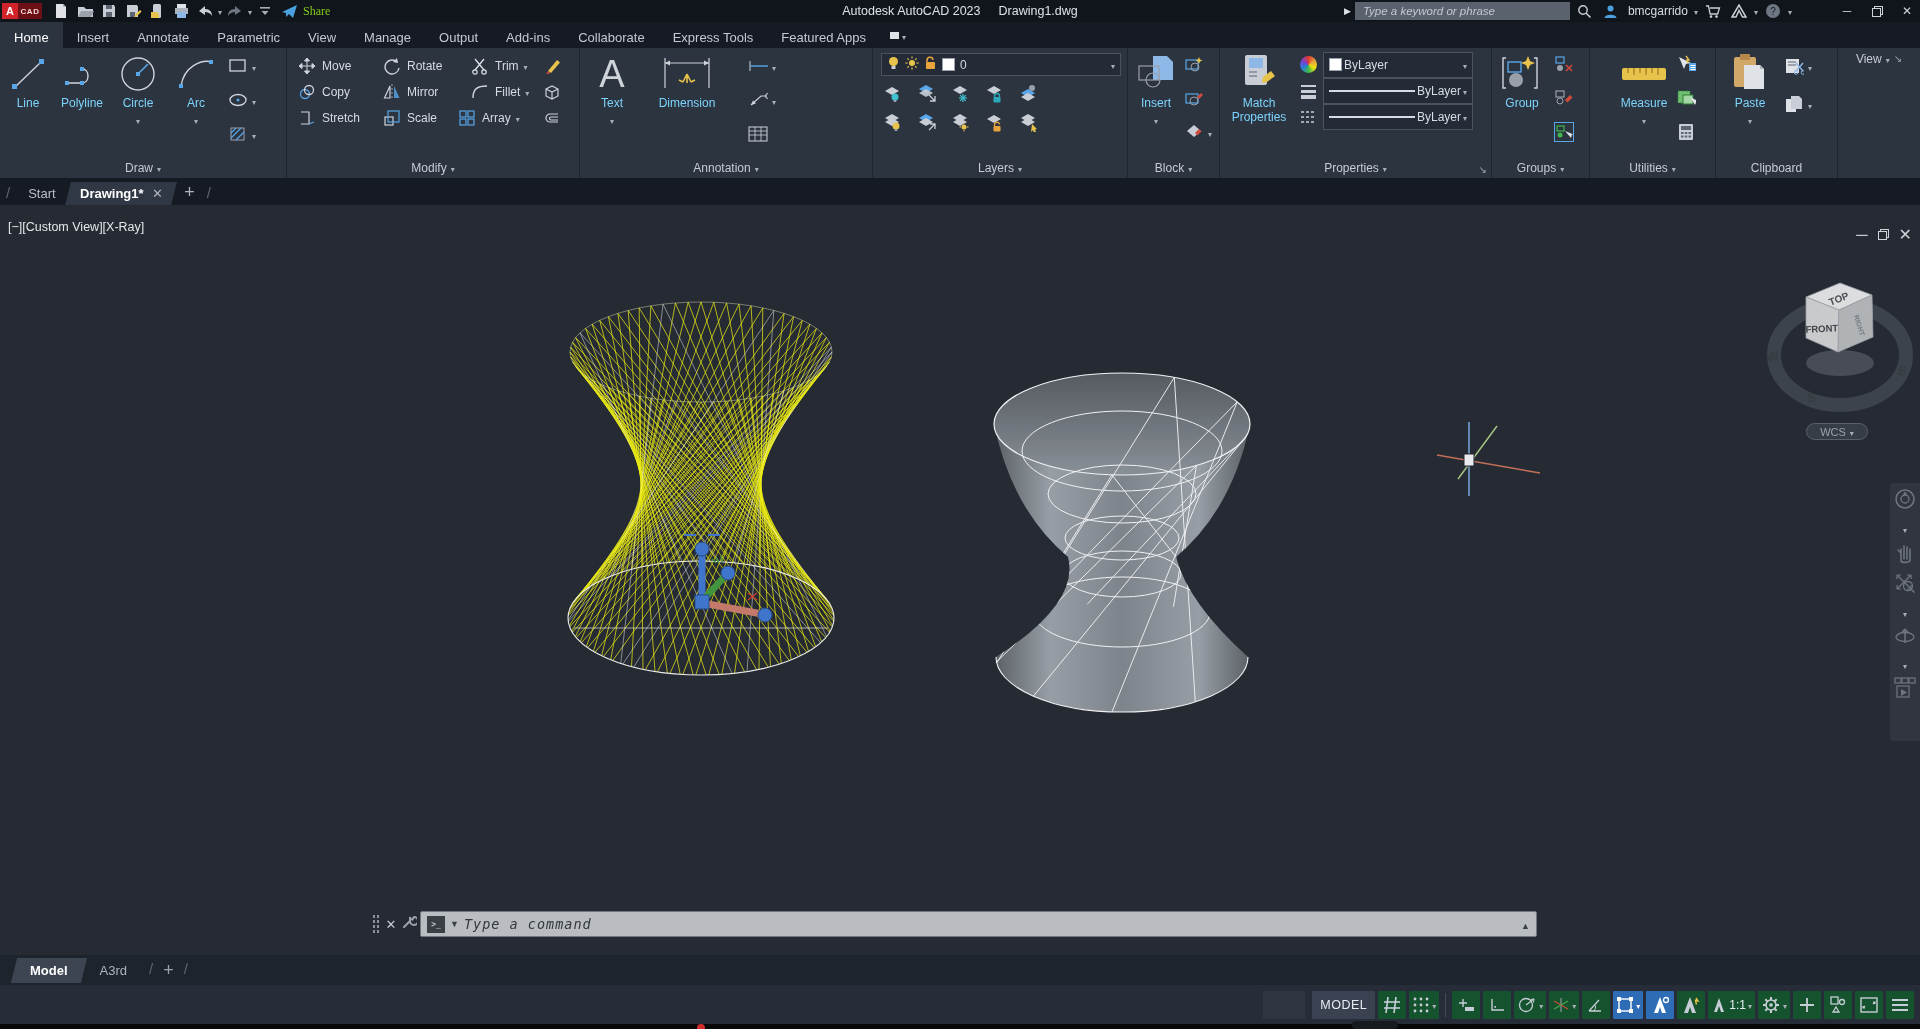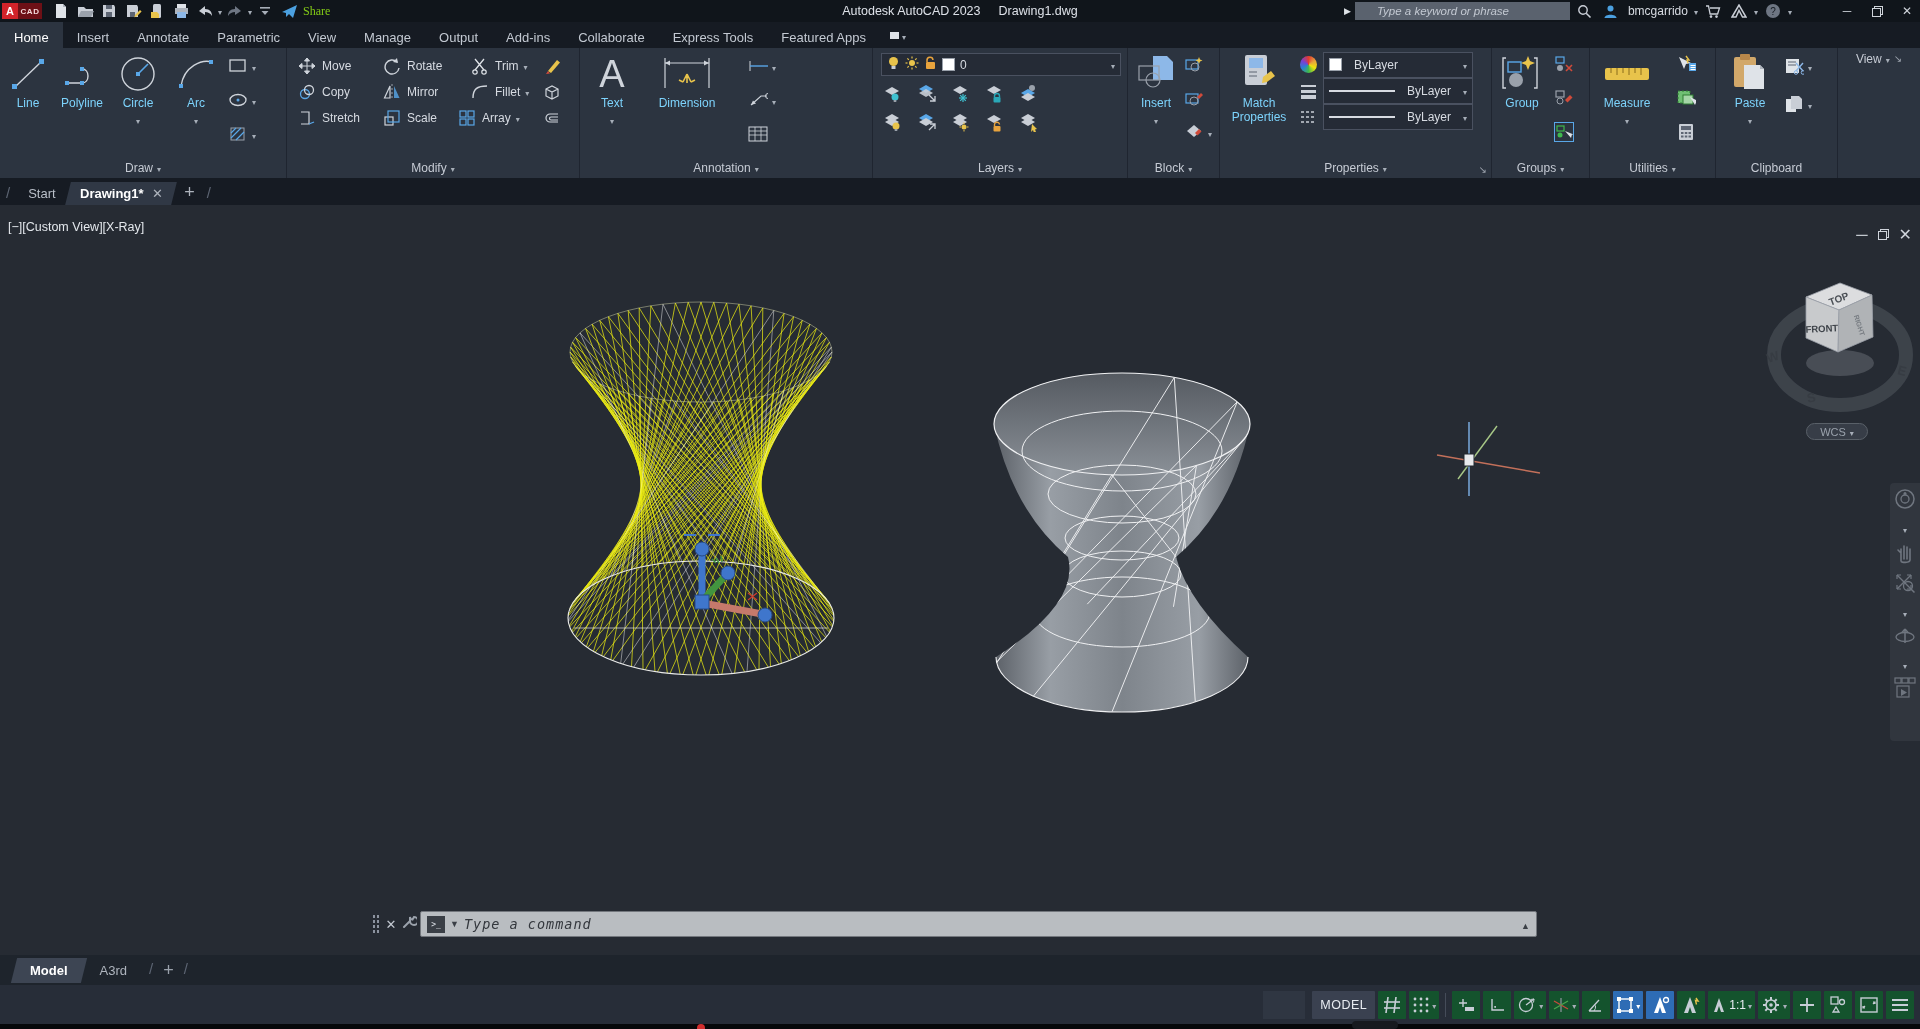--- a/index.html
+++ b/index.html
@@ -18,21 +18,21 @@
   .tbi{width:22px;height:20px;display:flex;align-items:center;justify-content:center;}
   .tbi svg{display:block;}
   .cv{display:inline-block;}
   .cv::after{content:"▾";font-size:8px;color:#a7aeb8;}
   .cvup::after{content:"▲";font-size:9px;color:#3a3f46;}
   .share-lbl{color:#84cc16;margin-left:1px;font-family:Liberation Serif, serif;}
   .title-center{position:absolute;left:0;right:0;top:0;height:22px;display:flex;align-items:center;
     justify-content:center;gap:18px;pointer-events:none;color:#dde1e8;font-size:12.5px;}
   .title-right{position:absolute;right:0;top:0;height:22px;display:flex;align-items:center;gap:4px;}
   .searchbox{width:215px;height:18px;background:#5a626e;border:none;color:#cdd3db;
-    font-style:italic;font-size:11.5px;padding:0 22px;outline:none;}
+    font-style:italic;font-size:11.5px;padding:0 8px;outline:none;}
   .searchbox::placeholder{color:#c3c9d2;font-style:italic;}
   .uname{color:#d7dbe2;font-size:12px;margin:0 2px;}
   .winbtn{width:26px;height:20px;display:flex;align-items:center;justify-content:center;color:#cfd4db;font-size:12px;}
   
   .tabrow{position:absolute;left:0;top:22px;width:1920px;height:26px;background:#161b23;
     display:flex;align-items:stretch;font-size:13px;}
   .rtab{padding:15px 14px;display:flex;align-items:center;color:#c3c9d2;}
   .rtab.active{background:#2c3440;color:#fff;}
   .ribbon-collapse{display:flex;align-items:center;gap:3px;margin-left:10px;color:#c3c9d2;}
   .ribbon-collapse .sq{width:9px;height:7px;background:#dfe3e8;display:inline-block;}
@@ -47,21 +47,21 @@
   .big .blbl{font-size:12px;color:#7dd3fc;text-align:center;line-height:14px;}
   .mrow{position:absolute;display:flex;align-items:center;gap:5px;height:24px;font-size:12px;color:#d7dbe2;}
   .sic{width:20px;height:20px;display:flex;align-items:center;justify-content:center;}
   .minibtn{position:absolute;width:40px;height:24px;display:flex;align-items:center;gap:4px;}
   .lay-dd{position:absolute;left:8px;top:5px;width:240px;height:23px;background:#252b36;border:1px solid #4a5160;
     display:flex;align-items:center;gap:5px;padding:0 5px;font-size:12px;}
   .lay-dd .grow{flex:1;}
   .swatch{width:13px;height:13px;background:#fff;border:1px solid #9aa1ab;display:inline-block;}
   .prow{position:absolute;height:23px;display:flex;align-items:center;gap:5px;font-size:12px;}
   .pdrop{width:150px;height:22px;background:#252b36;border:1px solid #4a5160;display:flex;
-    align-items:center;gap:12px;padding:12px 5px;}
+    align-items:center;gap:2px;padding:12px 5px;}
   .pdrop .grow{flex:1;text-align:right;}
   .bylayer-line{flex:1;height:2px;background:#d7dbe2;}
   .launcher{position:absolute;right:4px;bottom:3px;color:#9aa1ab;font-size:10px;}
   
   .filetabs{position:absolute;left:0;top:178px;width:1920px;height:27px;background:#161b23;
     display:flex;align-items:flex-end;font-size:13px;}
   .slash{color:#5d6573;font-size:15px;margin:0 6px 4px 6px;}
   .ftab{padding:4px 12px;color:#b9bfc8;}
   .ftab.active{background:#303845;color:#fff;font-weight:bold;display:flex;gap:8px;align-items:center;
     transform:skewX(-14deg);}
@@ -782,21 +782,21 @@
         </div>
       </div>
       <div class="p-title">
           <span>Groups</span>
           <span class="cv"></span>
         </div>
     </div>
 
     <div class="panel" style="width:126px">
       <div class="p-body">
-        <div class="big" style="left:4px;width:66px">
+        <div class="big" style="left:21px;width:66px">
           <span class="bic">
               <svg width="50" height="36">
                 <rect x="3" y="12" width="44" height="12" rx="2" fill="#e8c34b"></rect>
                 <g stroke="#8a6d1d" stroke-width="1">
                   <line x1="9" y1="12" x2="9" y2="17"></line>
                   <line x1="15" y1="12" x2="15" y2="19"></line>
                   <line x1="21" y1="12" x2="21" y2="17"></line>
                   <line x1="27" y1="12" x2="27" y2="19"></line>
                   <line x1="33" y1="12" x2="33" y2="17"></line>
                   <line x1="39" y1="12" x2="39" y2="19"></line>

